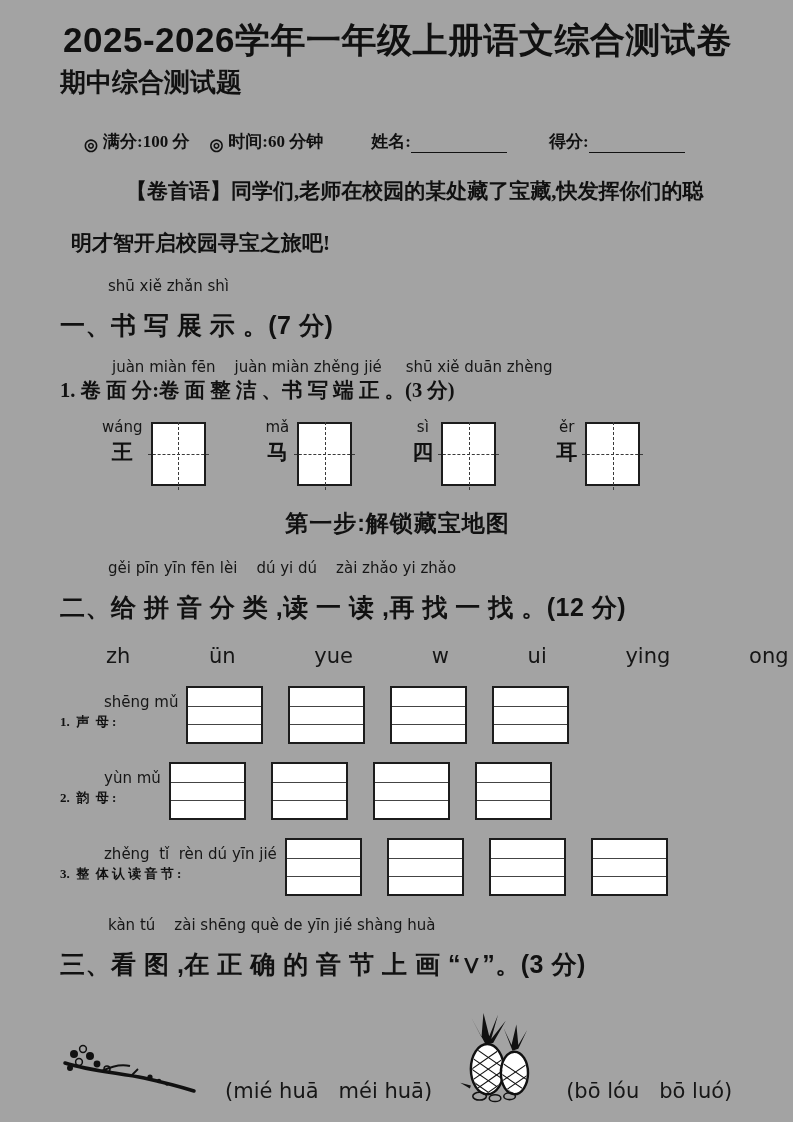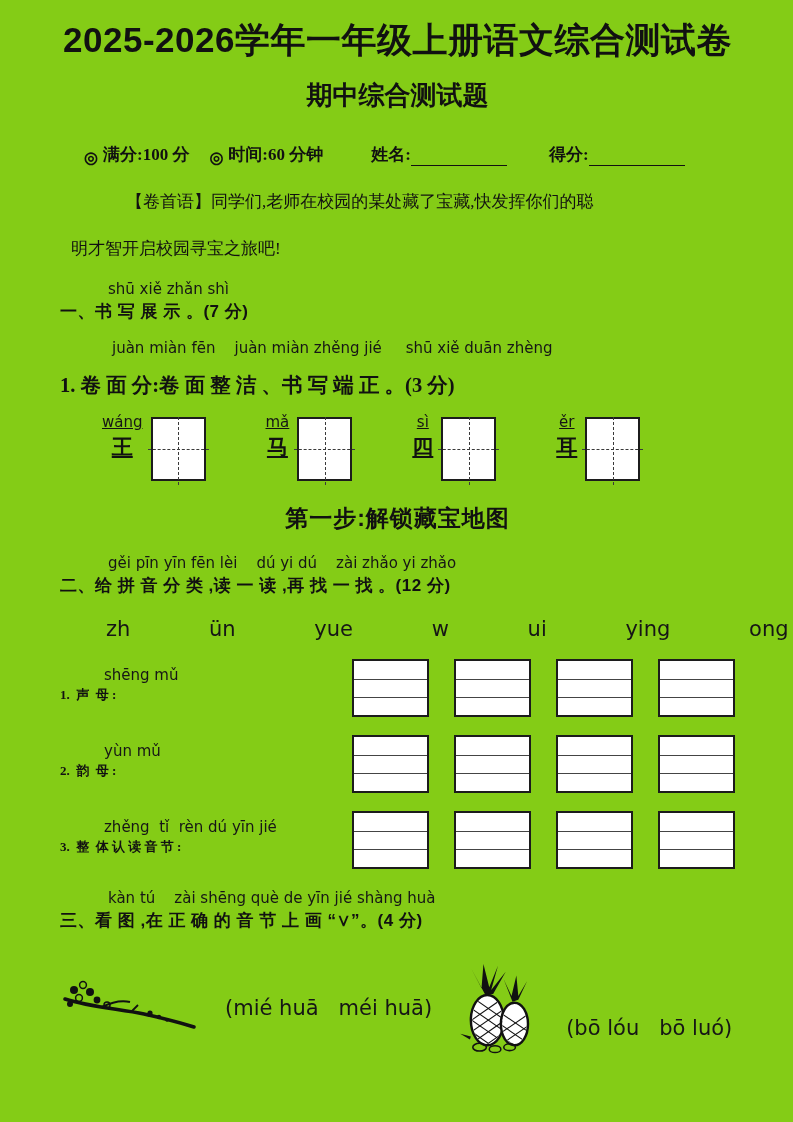--- a/index.html
+++ b/index.html
@@ -1,92 +1,92 @@
 <!DOCTYPE html>
 <html><head>
 <meta charset="utf-8">
 <style>
   * { box-sizing: border-box; }
   html, body { margin: 0; padding: 0; background: #e8e8e8; }
   .page {
-    width: 793px; height: 1122px; margin: 0 auto; background: #84cc16;
+    width: 793px; height: 1122px; margin: 0 auto; background: #a3a3a3;
     font-family: "Liberation Serif", serif; color: #111;
     padding: 20px 58px 0 60px; overflow: hidden; position: relative;
   }
   
   .title {
     text-align: center; font-family: "Liberation Sans", sans-serif;
     font-weight: 700; font-size: 35px; letter-spacing: 0.5px; line-height: 1.15;
   }
   .subtitle {
-    text-align: center; font-family: Liberation Mono, monospace;
-    font-weight: 700; font-size: 26px; margin-top: 18px;
+    text-align: left; font-family: Liberation Mono, monospace;
+    font-weight: 700; font-size: 26px; margin-top: 5px;
   }
   
   .info-row {
     display: flex; align-items: flex-end; margin-top: 30px; margin-left: 24px;
     font-size: 17px; font-weight: 600; font-family: "Liberation Serif", serif;
   }
   .circ { font-size: 16px; margin-right: 5px; line-height: 1; }
   .circ.sp { margin-left: 20px; }
   .info-name { margin-left: 48px; }
   .info-score { margin-left: 42px; }
   .blank { display: inline-block; width: 96px; border-bottom: 1.6px solid #111; height: 1.05em; }
   
-  .preface { margin-top: 24px; font-size: 17px; font-weight: 400; }
+  .preface { margin-top: 24px; font-size: 21px; font-weight: 700; }
   .preface .l1 { text-indent: 66px; }
   .preface .l2 { margin-top: 24px; margin-left: 11px; }
   
   .pinyin, .q-pinyin, .cls-pinyin, .tzg-pinyin, .options, .syllables {
     font-family: "DejaVu Sans", sans-serif; white-space: pre; color: #161616;
   }
   .pinyin { font-size: 15px; margin-left: 48px; }
   .sec-title {
     font-family: "Liberation Sans", sans-serif; font-weight: 700;
-    font-size: 17px; margin-top: 2px; letter-spacing: 0.5px;
+    font-size: 25px; margin-top: 14px; letter-spacing: 0.5px;
   }
   .q-pinyin { font-size: 15px; margin-left: 52px; }
-  .q-text { font-size: 20.5px; font-weight: 600; margin-top: 14px; }
+  .q-text { font-size: 20.5px; font-weight: 600; margin-top: 0; }
   .sec { margin-top: 20px; }
   .qblock { margin-top: 16px; }
   
   .tzg-row { display: flex; margin-top: 18px; margin-left: 42px; gap: 60px; }
-  .tzg-group { display: flex; align-items: flex-start; gap: 8px; text-decoration: underline; }
+  .tzg-group { display: flex; align-items: flex-start; gap: 8px; }
   .tzg-label { text-align: center; margin-top: -4px; }
   .tzg-pinyin { font-size: 15px; }
   .tzg-hanzi { font-size: 21px; font-weight: 600; margin-top: 2px; }
   .tzg { width: 55px; height: 64px; border: 2px solid #1c1c1c; position: relative; background: #fff; }
   .tzg::before {
     content: ""; position: absolute; left: -5px; right: -5px; top: 50%;
     border-top: 1.5px dashed #3a3a3a;
   }
   .tzg::after {
     content: ""; position: absolute; top: -2px; bottom: -6px; left: 50%;
     border-left: 1.5px dashed #3a3a3a;
   }
   
   .step-banner {
     text-align: center; font-family: Liberation Sans, sans-serif;
     font-weight: 700; font-size: 23px; margin-top: 22px; letter-spacing: 1px;
   }
   
   .syllables { font-size: 21px; margin: 20px 0 0 46px; word-spacing: 13px; }
-  .cls-row { display: flex; align-items: center; margin-top: 18px; justify-content: space-between; }
+  .cls-row { display: flex; align-items: center; margin-top: 18px; }
   .cls-label { margin-top: -6px; }
   .cls-pinyin { font-size: 15px; margin-left: 44px; }
   .cls-text { font-size: 13px; font-weight: 600; margin-top: 2px; white-space: pre; }
   .boxes { display: flex; gap: 25px; margin-left: 8px; }
   .plbox {
     width: 77px; height: 58px; border: 2px solid #1c1c1c; background: #fff;
     display: flex; flex-direction: column;
   }
   .plbox span { flex: 1; border-bottom: 1.4px solid #444; }
   .plbox span:last-child { border-bottom: none; }
   
-  .pic-row { display: flex; align-items: center; margin-top: 30px; margin-left: 2px; }
+  .pic-row { display: flex; align-items: flex-end; margin-top: 30px; margin-left: 2px; }
   .options { font-size: 21px; }
   .opt1 { margin-left: 28px; }
   .pic2 { margin-left: 26px; }
   .opt2 { margin-left: 30px; margin-top: 40px; }
   svg { display: block; }
 </style>
 </head>
 <body>
 
 <div class="page">
@@ -243,21 +243,21 @@
             <span></span>
             <span></span>
             <span></span>
           </div>
       </div>
     </div>
   </div>
 
   <div class="sec">
     <div class="pinyin">kàn tú    zài shēng què de yīn jié shàng huà</div>
-    <div class="sec-title">三、看 图 ,在  正  确 的 音 节  上  画 “∨”。(4 分)</div>
+    <div class="sec-title">三、看 图 ,在  正  确 的 音 节  上  画 “∨”。(3 分)</div>
 
     <div class="pic-row">
 
       <span>
         <svg width="135" height="62" viewBox="0 0 135 62" aria-hidden="true">
           <path d="M3 22 C 28 30, 58 32, 82 37 C 100 41, 116 45, 132 50" stroke="#111" stroke-width="3.5" fill="none" stroke-linecap="round"></path>
           <path d="M40 30 C 50 25, 60 23, 68 25" stroke="#111" stroke-width="2" fill="none"></path>
           <path d="M70 34 L76 28" stroke="#111" stroke-width="1.8" fill="none"></path>
           <circle cx="12" cy="13" r="4" fill="#111"></circle>
           <circle cx="21" cy="8" r="3.4" fill="none" stroke="#111" stroke-width="1.5"></circle>

